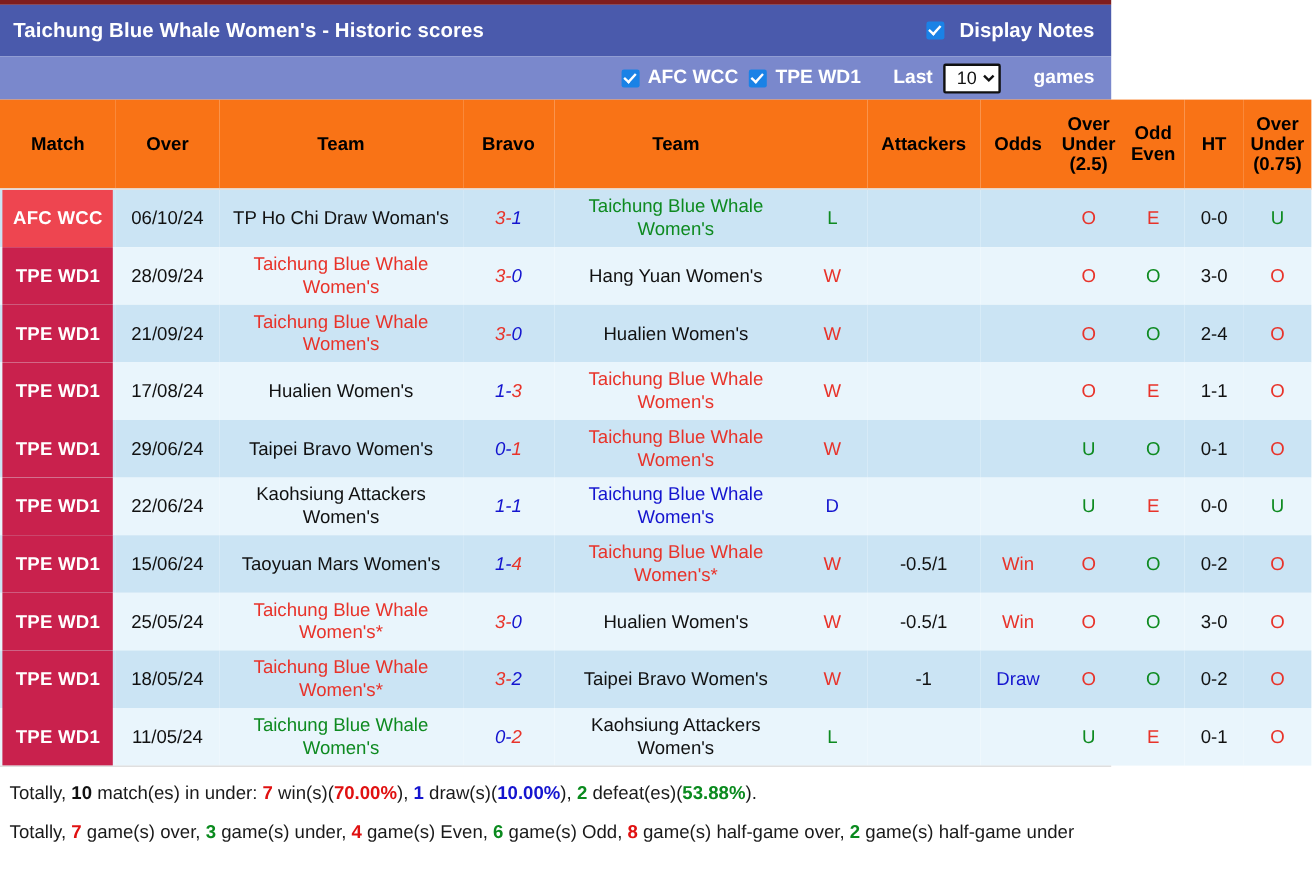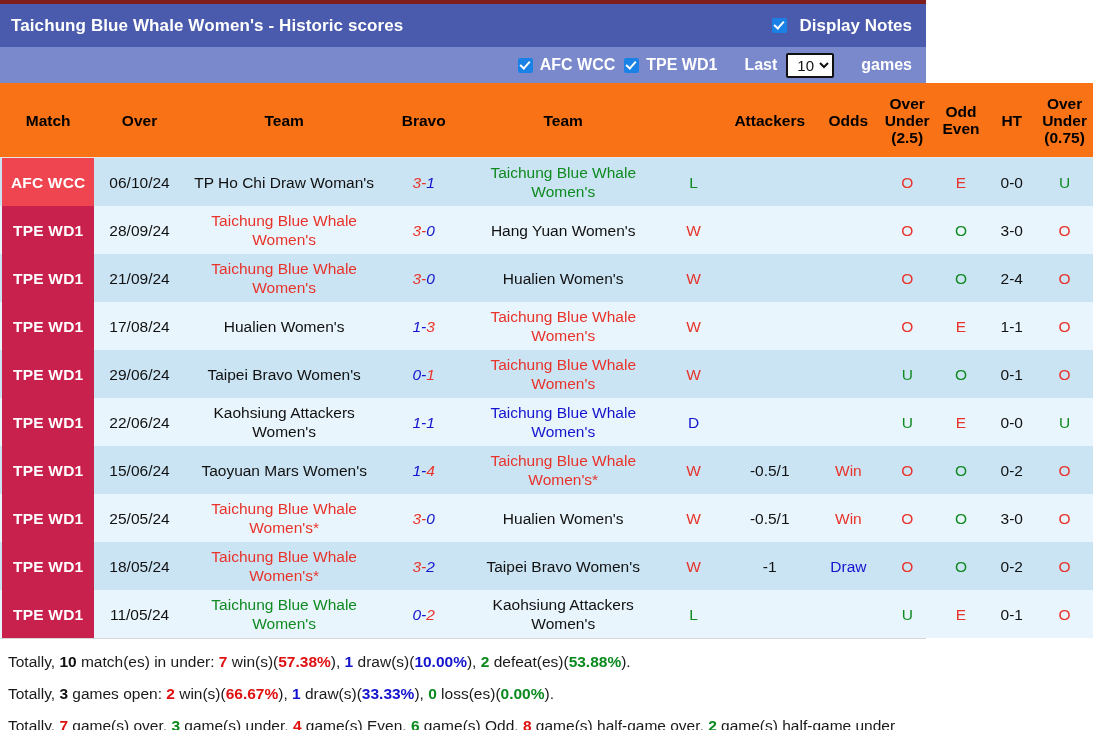--- a/index.html
+++ b/index.html
@@ -481,23 +481,20 @@
           <td><span class="indicator t-green">U</span></td>
           <td><span class="indicator t-red">E</span></td>
           <td>0-1</td>
           <td><span class="indicator t-red">O</span></td>
         </tr>
       </tbody>
   </table>
 
   <div class="summary">
     <p>
-      <span>Totally, </span><b class="s-dark">10</b><span> match(es) in under: </span><b class="s-red">7</b><span> win(s)(</span><b class="s-red">57.38%</b><span>), </span><b class="s-blue">1</b><span> draw(s)(</span><b class="s-blue">10.00%</b><span>), </span><b class="s-green">2</b><span> defeat(es)(</span><b class="s-green">53.88%</b><span>).</span>
-    </p>
-    <p>
-      <span>Totally, </span><b class="s-dark">3</b><span> games open: </span><b class="s-red">2</b><span> win(s)(</span><b class="s-red">66.67%</b><span>), </span><b class="s-blue">1</b><span> draw(s)(</span><b class="s-blue">33.33%</b><span>), </span><b class="s-green">0</b><span> loss(es)(</span><b class="s-green">0.00%</b><span>).</span>
+      <span>Totally, </span><b class="s-dark">10</b><span> match(es) in under: </span><b class="s-red">7</b><span> win(s)(</span><b class="s-red">70.00%</b><span>), </span><b class="s-blue">1</b><span> draw(s)(</span><b class="s-blue">10.00%</b><span>), </span><b class="s-green">2</b><span> defeat(es)(</span><b class="s-green">53.88%</b><span>).</span>
     </p>
     <p>
       <span>Totally, </span><b class="s-red">7</b><span> game(s) over, </span><b class="s-green">3</b><span> game(s) under, </span><b class="s-red">4</b><span> game(s) Even, </span><b class="s-green">6</b><span> game(s) Odd, </span><b class="s-red">8</b><span> game(s) half-game over, </span><b class="s-green">2</b><span> game(s) half-game under</span>
     </p>
   </div>
 
 </div>
 
 </body></html>

